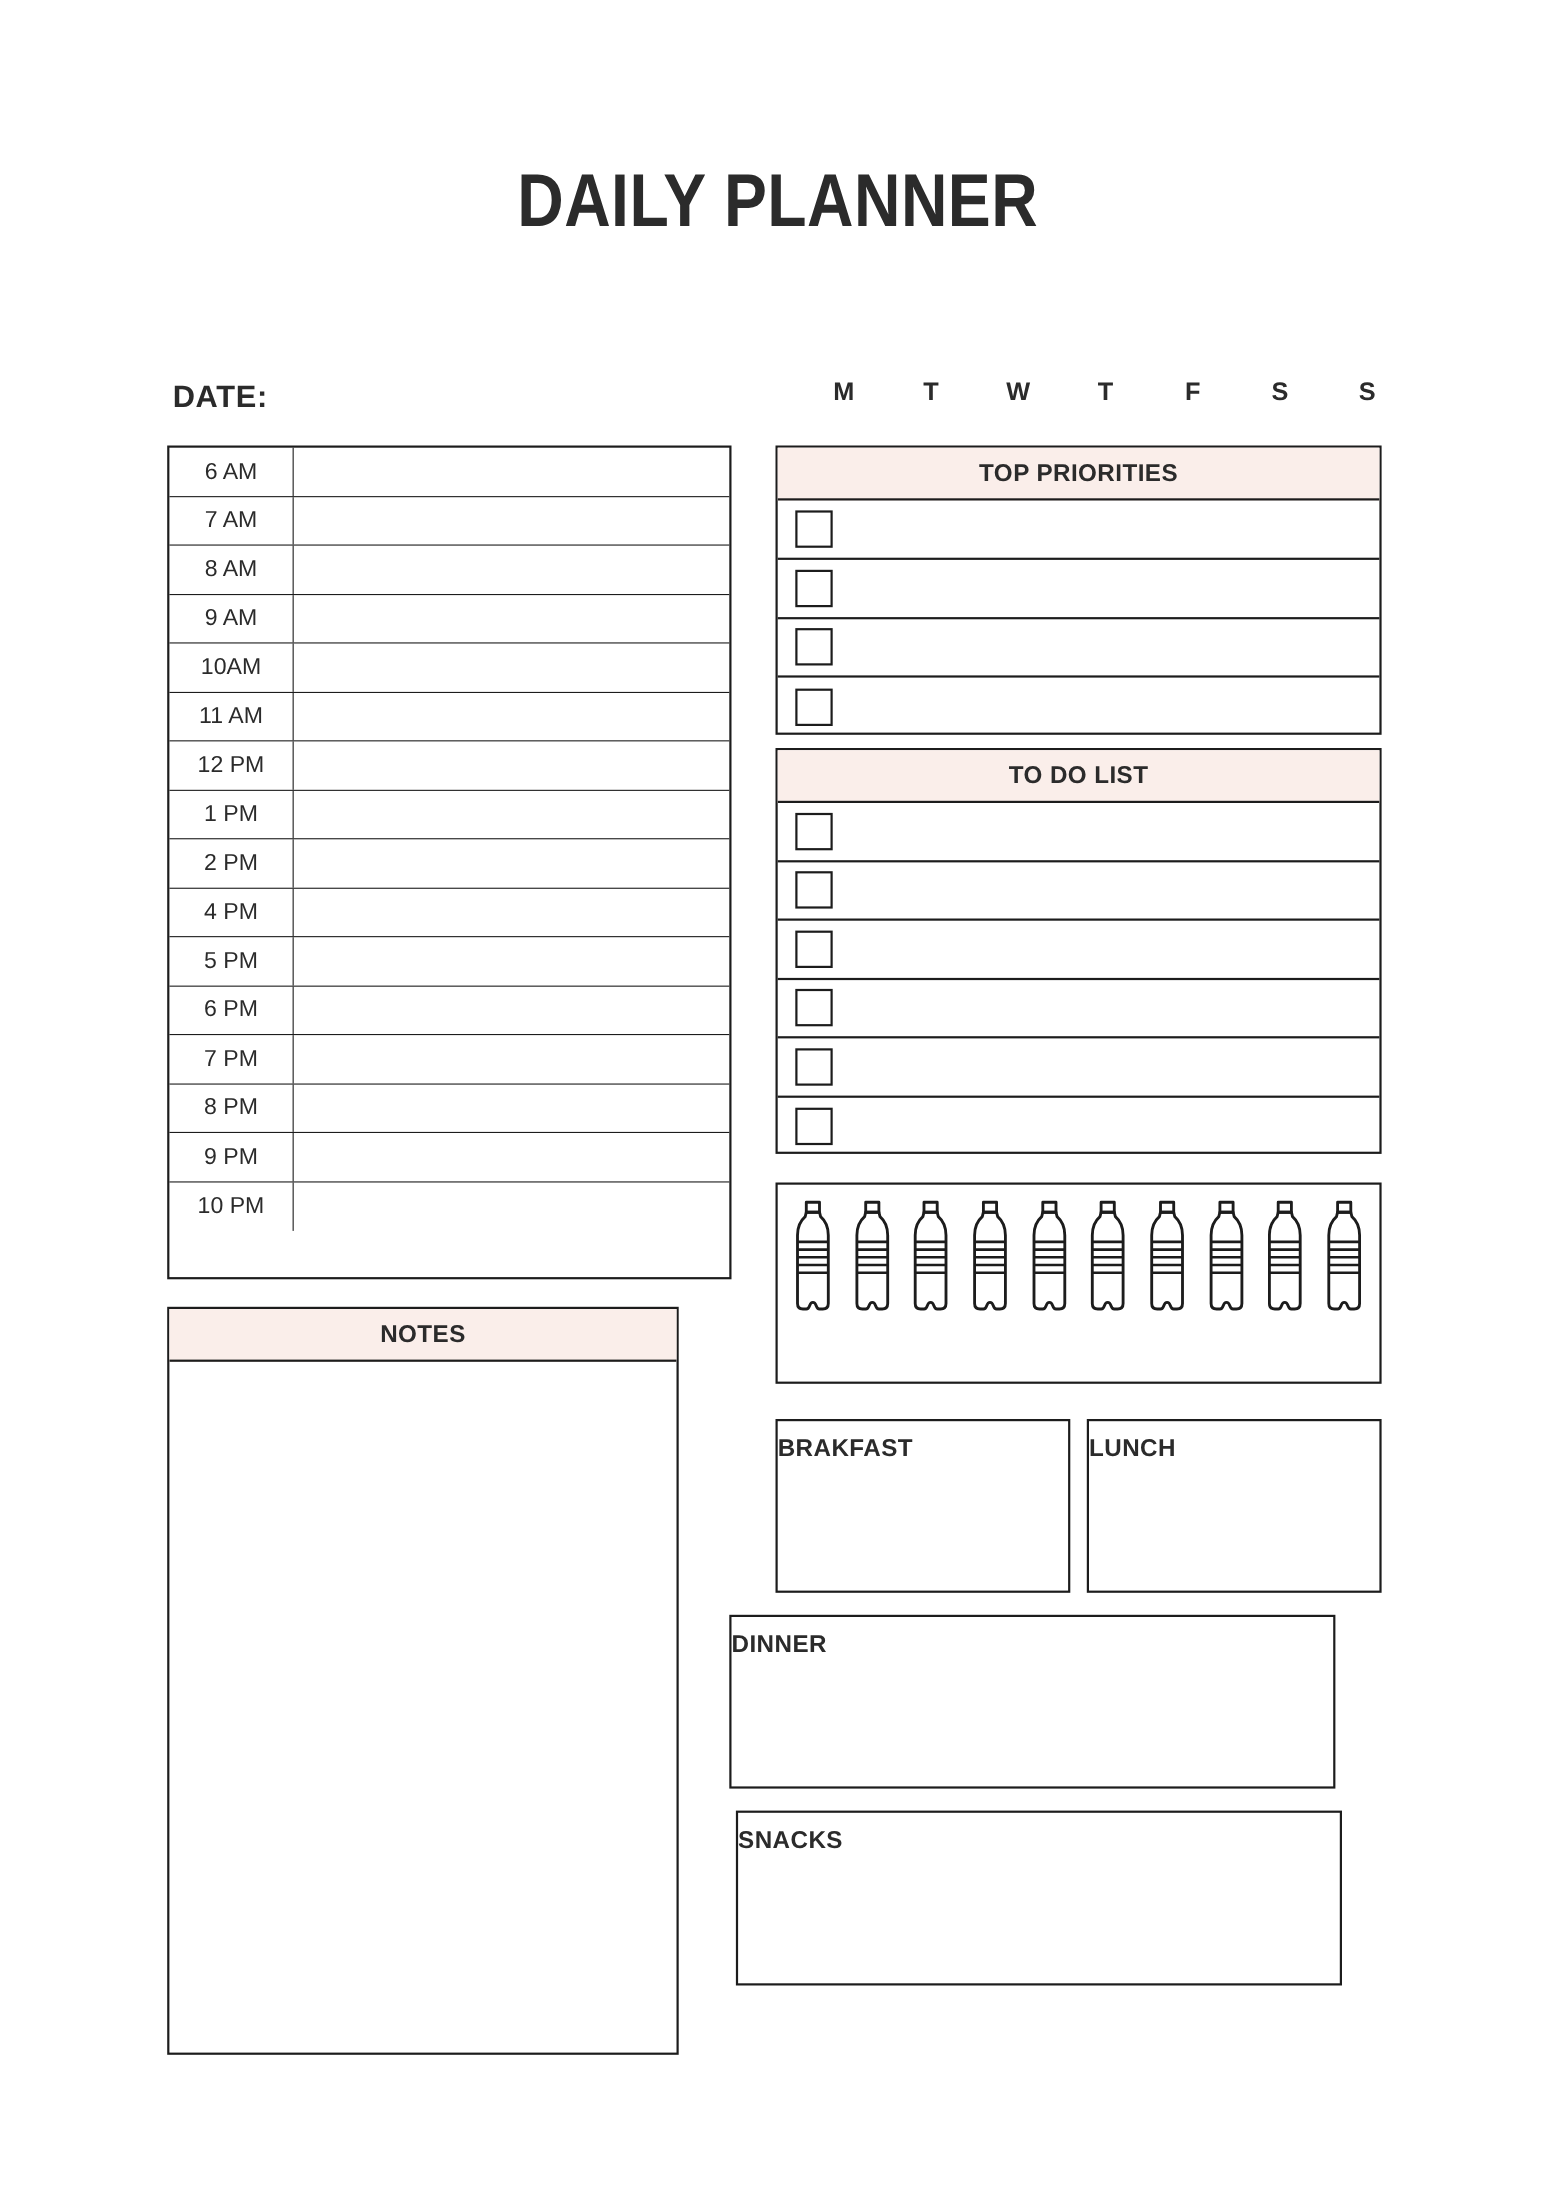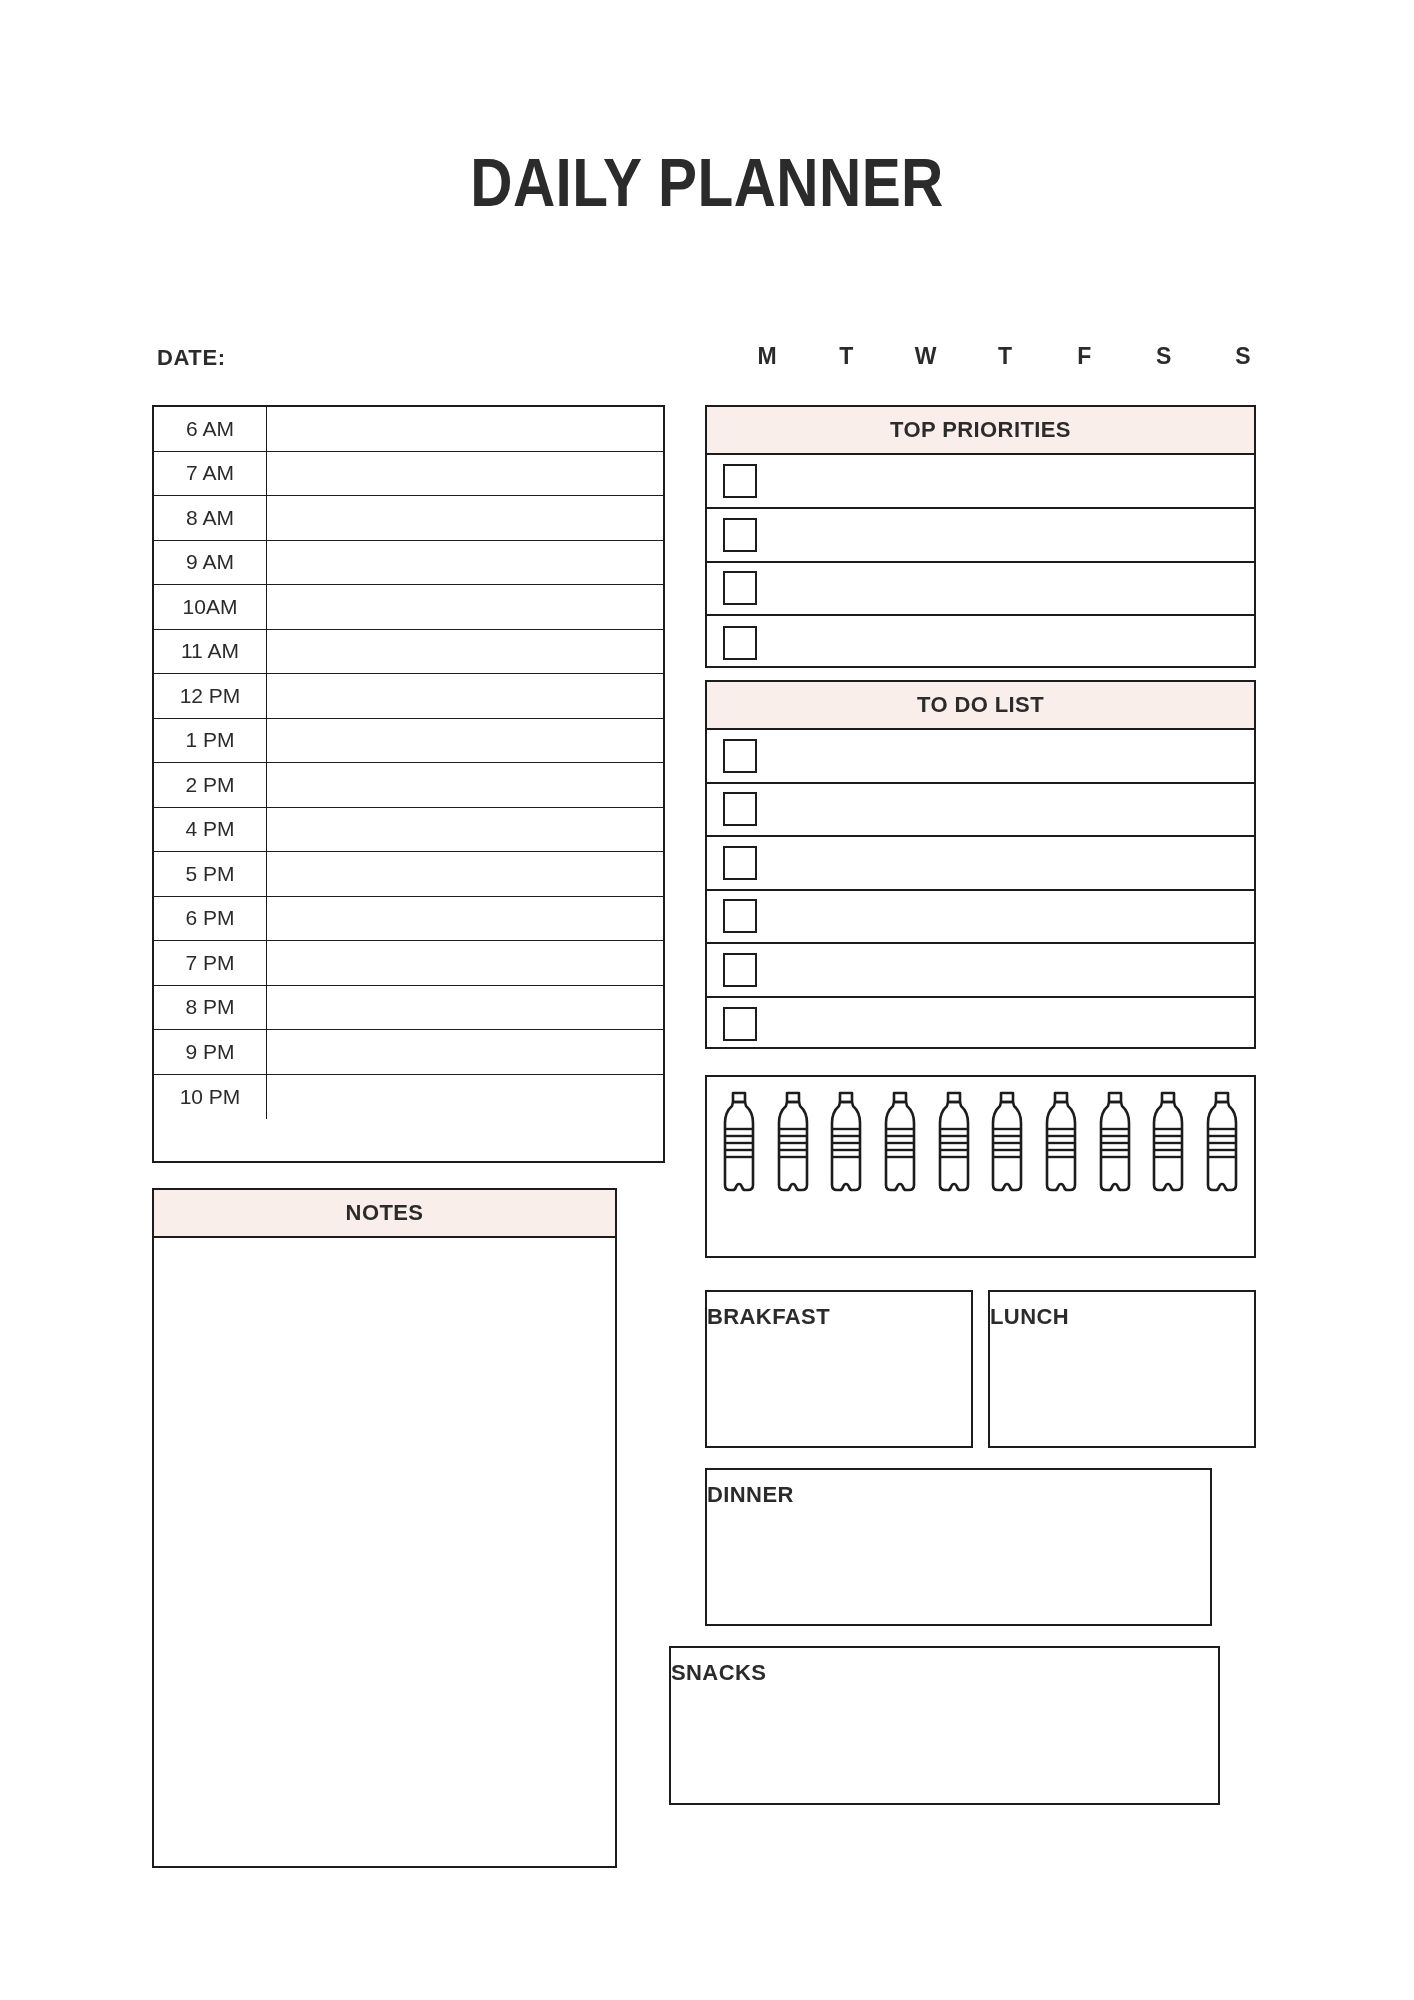--- a/index.html
+++ b/index.html
@@ -31,21 +31,21 @@
     transform: scaleX(0.86);
     transform-origin: center top;
     line-height: 1;
   }
 
   
   .date-label {
     position: absolute;
     top: 345px;
     left: 157px;
-    font-size: 22px;
+    font-size: 28px;
     font-weight: bold;
     letter-spacing: 0.6px;
     color: #2b2b2b;
   }
   .weekdays {
     position: absolute;
     top: 343px;
     left: 752px;
     width: 506px;
     display: flex;
@@ -157,21 +157,21 @@
   .meal-title {
     font-size: 22px;
     font-weight: bold;
     letter-spacing: 0.4px;
     text-align: left;
     padding-top: 12px;
     color: #2b2b2b;
   }
   #breakfast { top: 1290px; left: 705px; width: 268px; height: 158px; }
   #lunch     { top: 1290px; left: 988px; width: 268px; height: 158px; }
-  #dinner    { top: 1468px; left: 705px; width: 507px; height: 158px; }
+  #dinner    { top: 1468px; left: 663px; width: 551px; height: 158px; }
   #snacks    { top: 1646px; left: 669px; width: 551px; height: 159px; }
 </style>
 </head>
 <body>
 
 <div class="page-title">DAILY PLANNER</div>
 
 <div class="date-label">DATE:</div>
 <div class="weekdays" id="weekdays">
     <div class="weekday">M</div>

